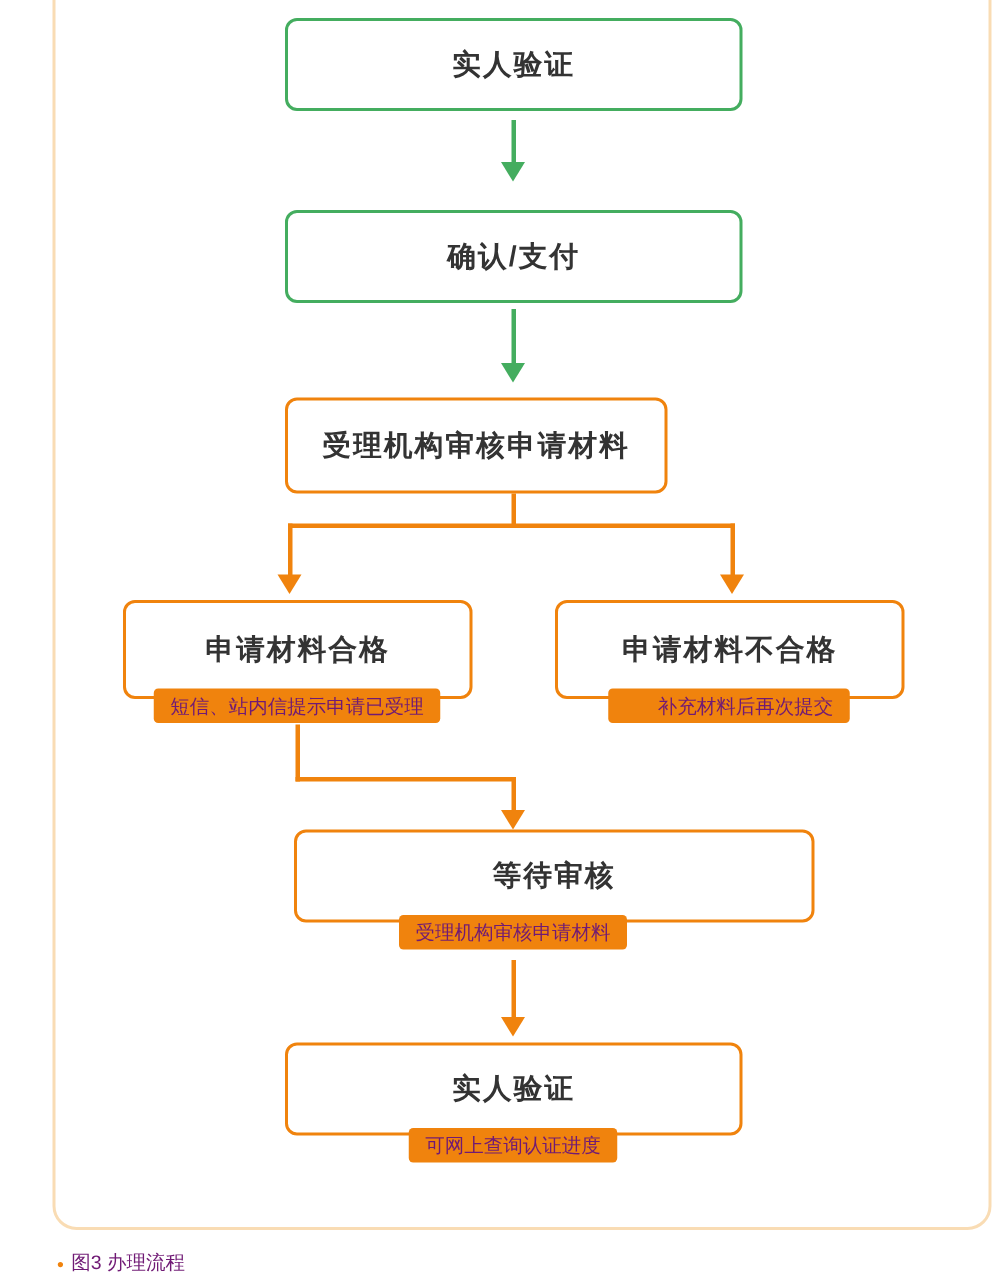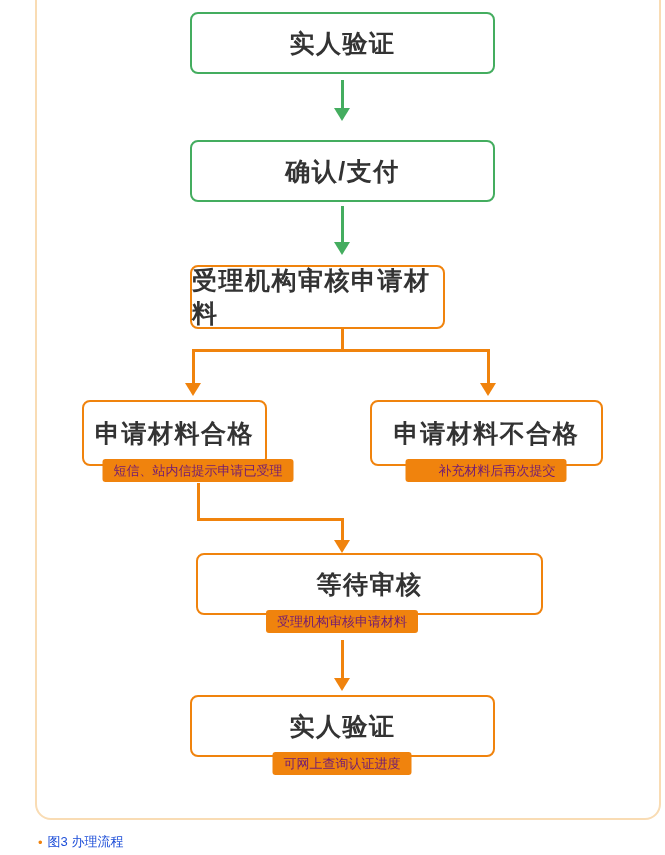--- a/index.html
+++ b/index.html
@@ -26,21 +26,21 @@
     background: #ffffff;
     border-radius: 8px;
     display: flex;
     align-items: center;
     justify-content: center;
     box-sizing: border-box;
   }
   .node.green  { border: 2px solid #44AD5F; }
   .node.orange { border: 2px solid #F0830D; }
   .node-label {
-    font-size: 25px;
+    font-size: 19px;
     font-weight: bold;
     color: #333333;
     letter-spacing: 1.5px;
   }
   .vline, .hline { position: absolute; }
   .vline { width: 3px; }
   .hline { height: 3px; }
   .vline.green, .hline.green   { background: #44AD5F; }
   .vline.orange, .hline.orange { background: #F0830D; }
   .ahead {
@@ -65,21 +65,21 @@
   .caption {
     position: absolute;
     left: 38px;
     top: 833px;
     display: flex;
     align-items: center;
     gap: 5px;
     font-size: 13px;
   }
   .caption .dot  { color: #F0830D; font-size: 13px; }
-  .caption .text { color: #1d4ed8; }
+  .caption .text { color: #701a75; }
 </style>
 </head>
 <body>
 
 <div class="canvas">
 
   <div class="frame"></div>
 
   <div class="node green" style="left:190px; top:12px; width:305px; height:62px;">
     <span class="node-label">实人验证</span>
@@ -99,21 +99,21 @@
     <span class="node-label">受理机构审核申请材料</span>
   </div>
 
   <div class="vline orange" style="left:341px; top:329px; height:21px;"></div>
   <div class="hline orange" style="left:192px; top:349px; width:298px;"></div>
   <div class="vline orange" style="left:192px; top:349px; height:36px;"></div>
   <div class="ahead orange" style="left:185px; top:383px;"></div>
   <div class="vline orange" style="left:487px; top:349px; height:36px;"></div>
   <div class="ahead orange" style="left:480px; top:383px;"></div>
 
-  <div class="node orange" style="left:82px; top:400px; width:185px; height:66px;">
+  <div class="node orange" style="left:82px; top:400px; width:233px; height:66px;">
     <span class="node-label">申请材料合格</span>
   </div>
   <div class="badge" style="left:198px; top:459px;">短信、站内信提示申请已受理</div>
 
   <div class="node orange" style="left:370px; top:400px; width:233px; height:66px;">
     <span class="node-label">申请材料不合格</span>
   </div>
   <div class="badge" style="left:486px; top:459px;padding-left:33px;">补充材料后再次提交</div>
 
   <div class="vline orange" style="left:197px; top:483px; height:38px;"></div>

